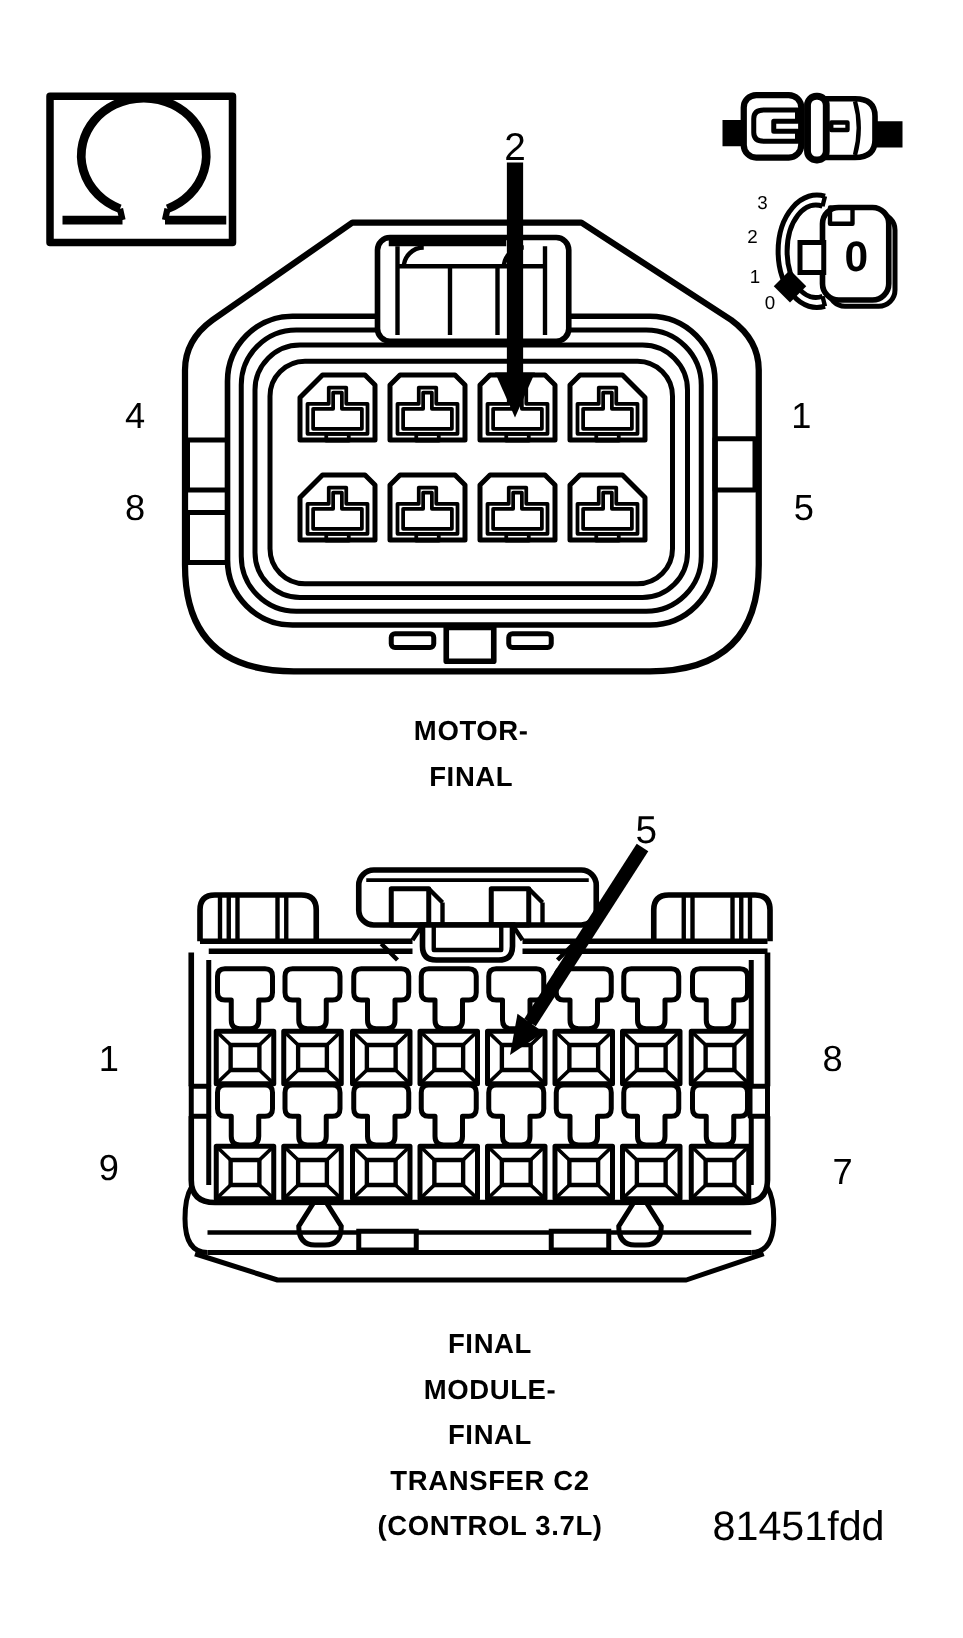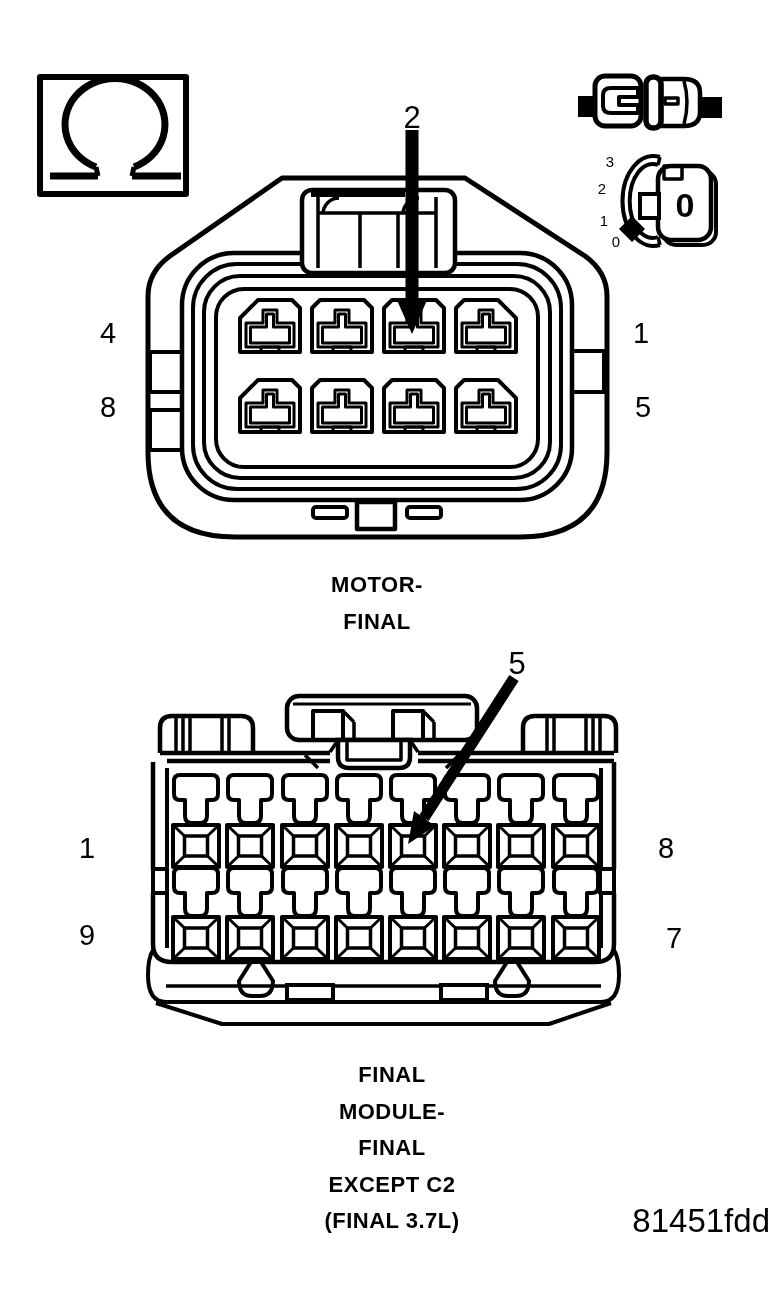--- a/index.html
+++ b/index.html
@@ -16,21 +16,21 @@
     width:44px;line-height:30px;letter-spacing:0;
   }
   .callout{
     position:absolute;font-size:31px;font-weight:400;text-align:center;width:44px;line-height:31px;
   }
   .caption{
     position:absolute;text-align:center;font-weight:700;font-size:22px;letter-spacing:.5px;
   }
   .caption div{line-height:36.5px;}
   .figid{
-    position:absolute;font-size:33px;font-weight:400;text-align:right;width:200px;
+    position:absolute;font-size:33px;font-weight:400;text-align:left;width:200px;
   }
 </style>
 </head>
 <body>
 
 <svg class="abs" style="left:30px;top:70px;" width="165" height="130" viewBox="30 70 165 130">
   <rect class="stroke" x="40" y="77" width="146" height="117" stroke-width="6"></rect>
   <path class="stroke" d="M96,167 A50,46 0 1 1 134,167" stroke-width="7"></path>
   <path class="stroke" d="M50,176 H98 M132,176 H181" stroke-width="7"></path>
   <path class="stroke" d="M96,167 L98,176 M134,167 L132,176" stroke-width="5"></path>
@@ -240,17 +240,17 @@
 <div class="callout" style="left:495px;top:648px;">5</div>
 <div class="lbl" style="left:65px;top:833px;">1</div>
 <div class="lbl" style="left:65px;top:920px;">9</div>
 <div class="lbl" style="left:644px;top:833px;">8</div>
 <div class="lbl" style="left:652px;top:923px;">7</div>
 
 <div class="caption" style="left:242px;top:1057px;width:300px;">
   <div>FINAL</div>
   <div>MODULE-</div>
   <div>FINAL</div>
-  <div>EXCEPT C2</div>
-  <div>(FINAL 3.7L)</div>
+  <div>TRANSFER C2</div>
+  <div>(CONTROL 3.7L)</div>
 </div>
 
 <div class="figid" style="left:570px;top:1202px;">81451fdd</div>
 
 </body></html>

